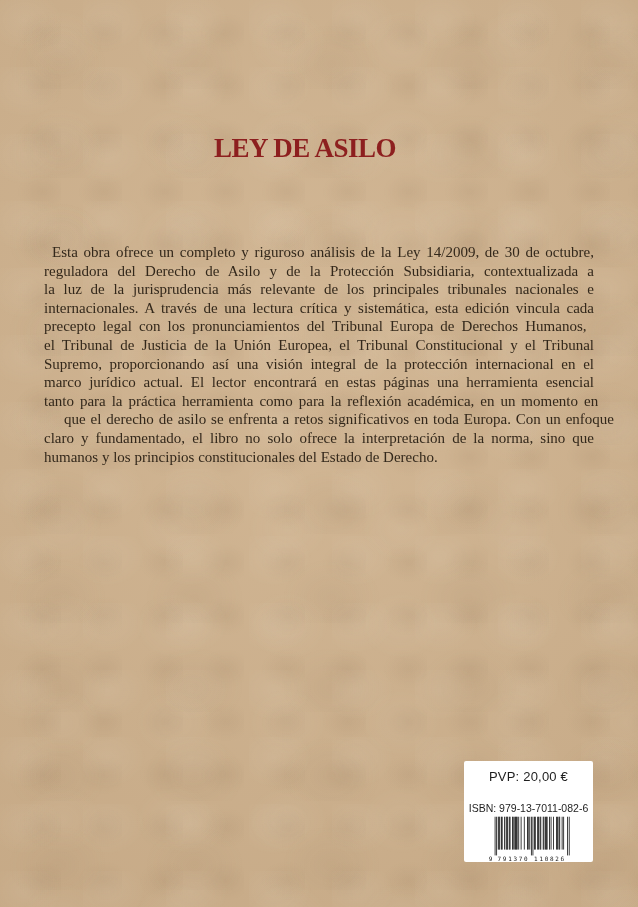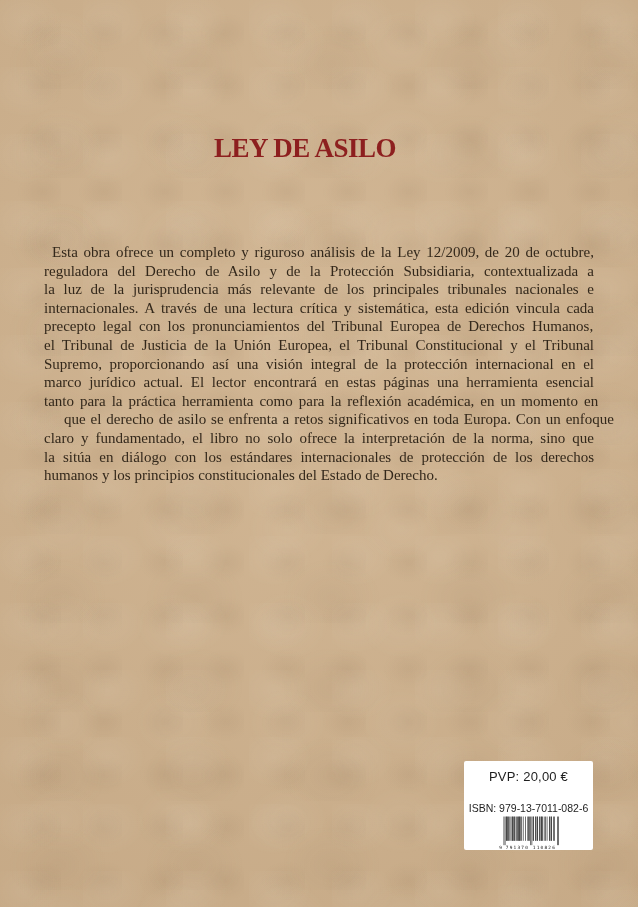--- a/index.html
+++ b/index.html
@@ -22,21 +22,21 @@
     font-size:27px;line-height:30px;letter-spacing:-0.5px;
     color:var(--title,#8d1f1f);
   }
   .synopsis{
     position:absolute;left:44px;top:243px;width:550px;
     font-size:15px;line-height:18.6px;color:var(--body,#33281b);
   }
   .synopsis .line{white-space:nowrap;}
   .synopsis .line.first{text-indent:8px;}
   .barcode-panel{
-    position:absolute;left:464px;top:761px;width:129px;height:89px;
+    position:absolute;left:464px;top:761px;width:129px;height:101px;
     background:var(--panel,#ffffff);border-radius:2px;
     display:flex;flex-direction:column;align-items:center;
     box-sizing:border-box;padding-top:8px;
   }
   .pvp{
     font-family:"Liberation Sans",sans-serif;font-size:13px;line-height:15px;
     color:#1e1e1e;letter-spacing:.2px;
   }
   .isbn{
     font-family:"Liberation Sans",sans-serif;font-size:10.5px;line-height:12px;
@@ -49,32 +49,31 @@
   }
 </style>
 </head>
 <body>
 
 <div>
 
   <h1 class="title">LEY DE ASILO</h1>
 
   <div class="synopsis" id="synopsis">
-      <div class="line first" style="word-spacing: 1.94896px;"><span>Esta obra ofrece un completo y riguroso análisis de la Ley 12/2009, de 20 de octubre,</span></div>
+      <div class="line first" style="word-spacing: 1.94896px;"><span>Esta obra ofrece un completo y riguroso análisis de la Ley 14/2009, de 30 de octubre,</span></div>
       <div class="line" style="word-spacing: 5.54545px;"><span>reguladora del Derecho de Asilo y de la Protección Subsidiaria, contextualizada a</span></div>
       <div class="line" style="word-spacing: 4.94531px;"><span>la luz de la jurisprudencia más relevante de los principales tribunales nacionales e</span></div>
       <div class="line" style="word-spacing: 2.86458px;"><span>internacionales. A través de una lectura crítica y sistemática, esta edición vincula cada</span></div>
-      <div class="line" style="word-spacing: 3.30313px;"><span>precepto legal con los pronunciamientos del Tribunal Europea de Derechos Humanos,</span></div>
+      <div class="line" style="word-spacing: 3.30313px;"><span>precepto legal con los pronunciamientos del Tribunal Europa de Derechos Humanos,</span></div>
       <div class="line" style="word-spacing: 3.52764px;"><span>el Tribunal de Justicia de la Unión Europea, el Tribunal Constitucional y el Tribunal</span></div>
       <div class="line" style="word-spacing: 3.95312px;"><span>Supremo, proporcionando así una visión integral de la protección internacional en el</span></div>
       <div class="line" style="word-spacing: 3.96023px;"><span>marco jurídico actual. El lector encontrará en estas páginas una herramienta esencial</span></div>
       <div class="line" style="word-spacing: 2.19712px;"><span>tanto para la práctica herramienta como para la reflexión académica, en un momento en</span></div>
       <div class="line" style="word-spacing: 1.17813px; margin-left: 20px;"><span>que el derecho de asilo se enfrenta a retos significativos en toda Europa. Con un enfoque</span></div>
       <div class="line" style="word-spacing: 3.28571px;"><span>claro y fundamentado, el libro no solo ofrece la interpretación de la norma, sino que</span></div>
-      <div class="line" style="word-spacing: 4.31901px;"><span>la sitúa en diálogo con los estándares internacionales de protección de los derechos</span></div>
       <div class="line"><span>humanos y los principios constitucionales del Estado de Derecho.</span></div>
     </div>
 
   <div class="barcode-panel">
     <div class="pvp">PVP: 20,00 €</div>
     <div class="isbn">ISBN: 979-13-7011-082-6</div>
     <svg id="barcode" width="112" height="63" viewBox="0 0 112 63">
       <g id="bars">
           <rect x="9.00" y="1" width="1.08" height="53"></rect>
           <rect x="11.16" y="1" width="1.08" height="53"></rect>

